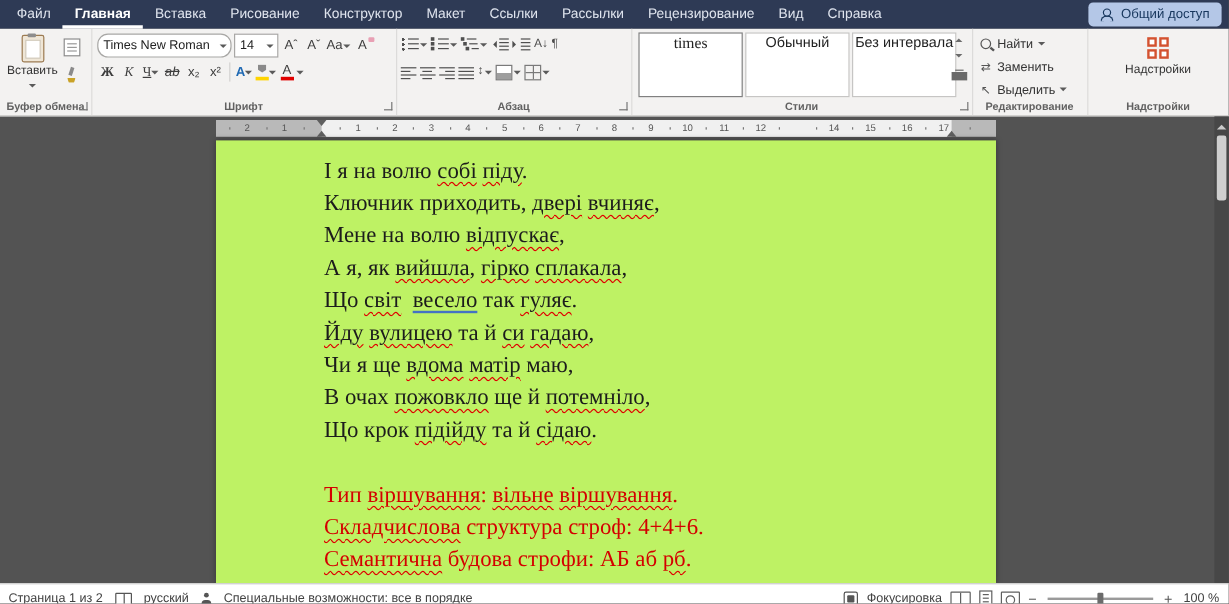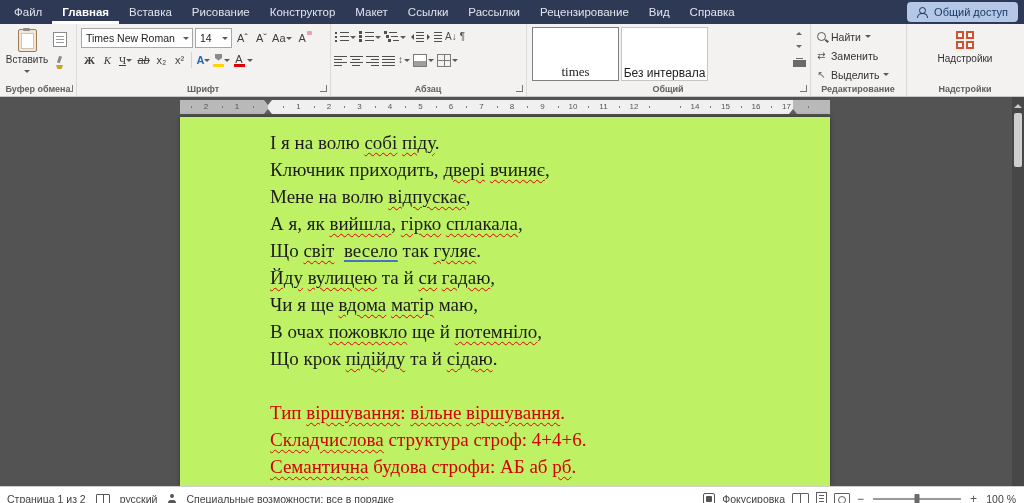--- a/index.html
+++ b/index.html
@@ -40,21 +40,21 @@
   .mini-card{width:12px;height:13px;border:1px solid #8a8a8a;background:#fff;position:relative;display:block;}
   .mini-card::after{content:'';position:absolute;left:2px;right:2px;top:3px;height:1px;background:#9a9a9a;box-shadow:0 3px 0 #9a9a9a,0 6px 0 #9a9a9a;}
   .brush-ic{width:12px;height:13px;position:relative;display:block;}
   .brush-ic::before{content:'';position:absolute;left:5px;top:0;width:3px;height:7px;background:#8a8a8a;transform:rotate(18deg);}
   .brush-ic::after{content:'';position:absolute;left:3px;bottom:0;width:7px;height:4px;background:#c9a227;clip-path:polygon(0 0,100% 0,80% 100%,20% 100%);}
 
   
   .frow1{position:absolute;left:5px;top:4px;display:flex;align-items:center;gap:2px;}
   .frow2{position:absolute;left:5px;top:27px;display:flex;align-items:center;gap:1px;}
   .combo{height:18px;border:1px solid #a8a7a5;background:#fff;display:flex;align-items:center;font-size:10.5px;color:#222;padding:0 3px 0 4px;gap:3px;}
-  .combo.family{width:103px;justify-content:space-between;}
+  .combo.family{width:103px;justify-content:space-between;border-radius:9px;}
   .combo.family span{overflow:hidden;white-space:nowrap;}
   .combo.fsize{width:28px;justify-content:space-between;}
   .sb{min-width:17px;height:18px;display:flex;align-items:center;justify-content:center;font-size:11px;color:#3d3d3d;}
   .serif-btn{font-family:"Liberation Serif",serif;}
   .b-bold{font-weight:bold;}
   .b-it{font-style:italic;}
   .b-u{text-decoration:underline;}
   .b-st{text-decoration:line-through;font-style:italic;}
   .fx{color:#1f69b3;font-weight:bold;}
   .vd{width:1px;height:16px;background:#d3d2d0;margin:0 2px;}
@@ -97,21 +97,21 @@
   .ind-ic::before{content:'';position:absolute;top:3px;border:3px solid transparent;}
   .out-ic::before{left:-1px;border-right-color:#4f4f4f;}
   .in-ic::before{left:0;border-left-color:#4f4f4f;}
   .glyph{font-size:10px;color:#4f4f4f;line-height:12px;}
   .shade-ic{width:12px;height:11px;border:1px solid #7a7a7a;background:linear-gradient(180deg,#fff 55%,#9e9e9e 55%);}
   .border-ic{width:12px;height:11px;border:1px solid #7a7a7a;
     background:linear-gradient(#7a7a7a,#7a7a7a) 50% 0/1px 100% no-repeat,linear-gradient(#7a7a7a,#7a7a7a) 0 50%/100% 1px no-repeat;}
 
   
   #style-cards{position:absolute;left:6px;top:3px;display:flex;gap:2px;}
-  .scard{width:85px;height:52px;background:#fff;border:1px solid #c6c5c4;display:flex;align-items:flex-end;justify-content:center;font-size:12px;color:#222;}
+  .scard{width:85px;height:52px;background:#fff;border:1px solid #c6c5c4;display:flex;align-items:flex-start;justify-content:center;font-size:12px;color:#222;}
   .scard.sel{border:1px solid #808080;}
   .scard.serif span{font-family:"Liberation Serif",serif;font-size:13px;}
   .sg-arrows{position:absolute;left:268px;top:5px;width:10px;display:flex;flex-direction:column;gap:7px;align-items:center;}
   .tri-up{width:0;height:0;border:3px solid transparent;border-bottom-color:#6a6a6a;}
   .tri-dn{width:0;height:0;border:3px solid transparent;border-top-color:#6a6a6a;margin-top:3px;}
   .gal{display:flex;flex-direction:column;align-items:center;}
   .gal i{display:block;width:7px;height:1px;background:#6a6a6a;margin-bottom:1px;}
 
   
   #edit-items{position:absolute;left:6px;top:4px;display:flex;flex-direction:column;gap:2px;}
@@ -322,32 +322,35 @@
       <div class="grp-label"><span>Абзац</span></div>
       <i class="lnch"></i>
     </div>
 
     <div class="grp g-styles">
       <div id="style-cards">
           <div class="scard sel serif">
             <span>times</span>
           </div>
           <div class="scard">
+            <span>Обычный</span>
+          </div>
+          <div class="scard">
             <span>Без интервала</span>
           </div>
         </div>
       <div class="sg-arrows">
         <i class="tri-up"></i>
         <i class="tri-dn"></i>
         <span class="gal">
             <i></i>
             <i class="tri-dn" style="margin-top:0"></i>
           </span>
       </div>
-      <div class="grp-label"><span>Общий</span></div>
+      <div class="grp-label"><span>Стили</span></div>
       <i class="lnch"></i>
     </div>
 
     <div class="grp g-edit">
       <div id="edit-items">
           <div class="edit-row">
             <span class="lens"></span>
             <span>Найти</span>
             <i class="dd"></i>
           </div>

